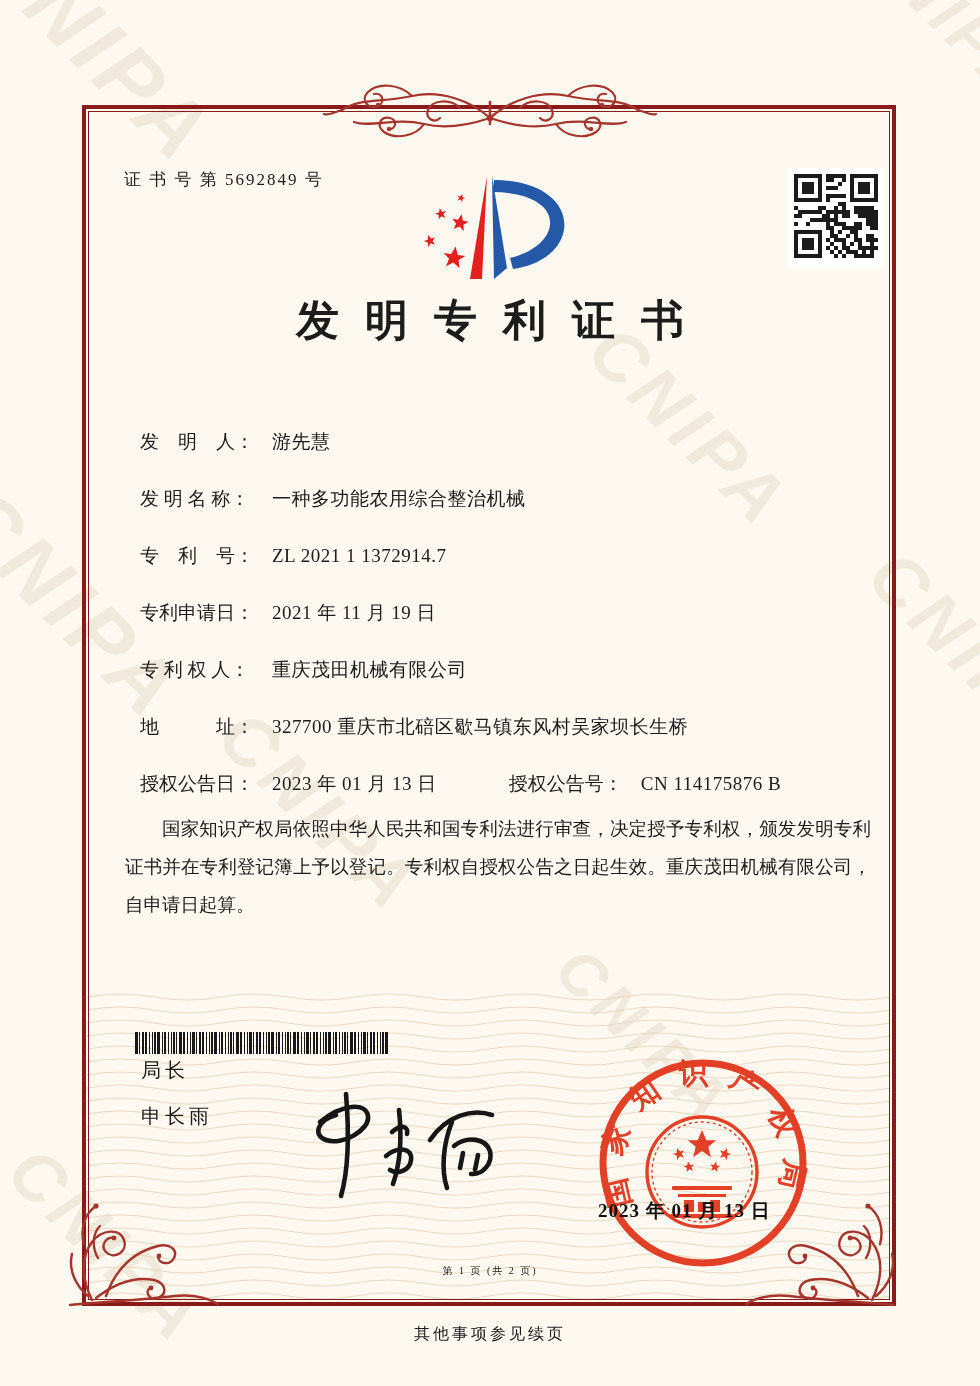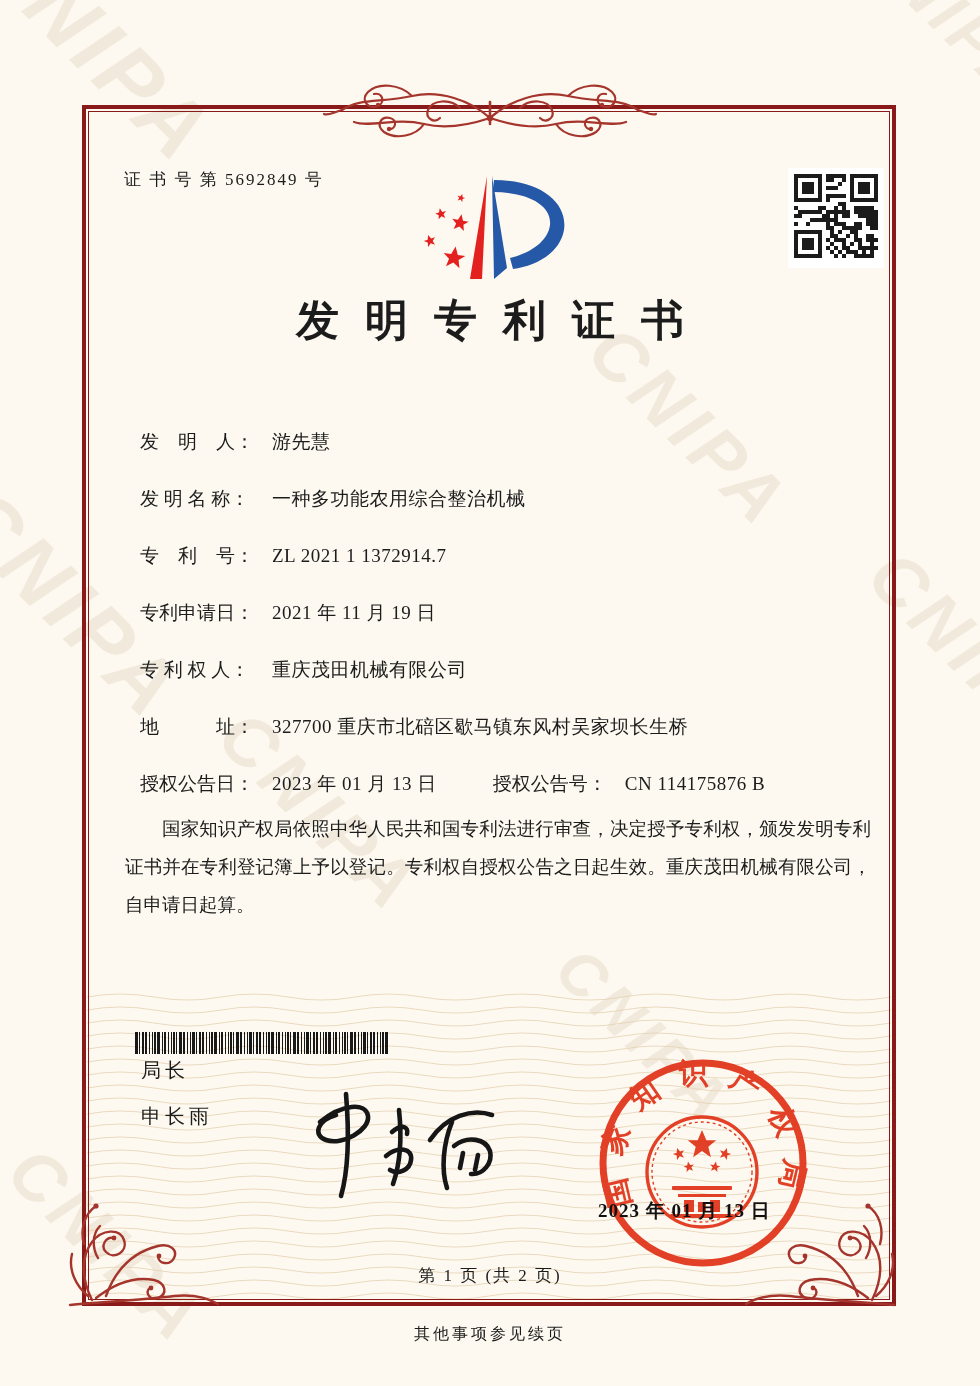--- a/index.html
+++ b/index.html
@@ -52,21 +52,21 @@
   .logo{position:absolute; left:402px; top:152px; z-index:3;}
   .title{
     position:absolute; left:0; top:292px; width:100%; text-align:center; z-index:3;
     font-size:43px; font-weight:bold; letter-spacing:26px; text-indent:26px;
   }
   
   .fields{position:absolute; left:140px; top:413px; width:730px; z-index:3; font-size:19px;}
   .field-row{height:57px; display:flex; align-items:center; white-space:pre;}
   .field-label{flex:none; width:132px;}
   .field-value{letter-spacing:.5px;}
-  .grant-label2{margin-left:56px;}
+  .grant-label2{margin-left:72px;}
   
   .body-text{
     position:absolute; left:125px; top:810px; width:746px; z-index:3;
     font-size:18.5px; line-height:38px; text-align:justify;
   }
   .body-text p{text-indent:2em;}
   
   .barcode{
     position:absolute; left:135px; top:1032px; width:258px; height:22px;
     display:flex; z-index:3;
@@ -74,21 +74,21 @@
   .barcode i{flex:none; background:#181818; height:100%;}
   .signatory{position:absolute; left:141px; top:1047px; z-index:3; font-size:20px; letter-spacing:4px; line-height:46px;}
   .signature{position:absolute; left:280px; top:1082px; z-index:3;}
   .seal{position:absolute; left:592px; top:1050px; z-index:3; opacity:.93;}
   .seal-date{
     position:absolute; left:598px; top:1198px; z-index:4;
     font-size:19px; letter-spacing:1px; font-weight:bold; color:#111;
   }
   .page-indicator{
     position:absolute; left:0; top:1264px; width:100%; text-align:center; z-index:3;
-    font-size:17px; letter-spacing:2px;
+    font-size:10px; letter-spacing:2px;
   }
   .continuation{
     position:absolute; left:0; top:1324px; width:100%; text-align:center; z-index:3;
     font-size:16px; letter-spacing:3px;
   }
 </style>
 </head>
 <body>
 
 <div class="page">

